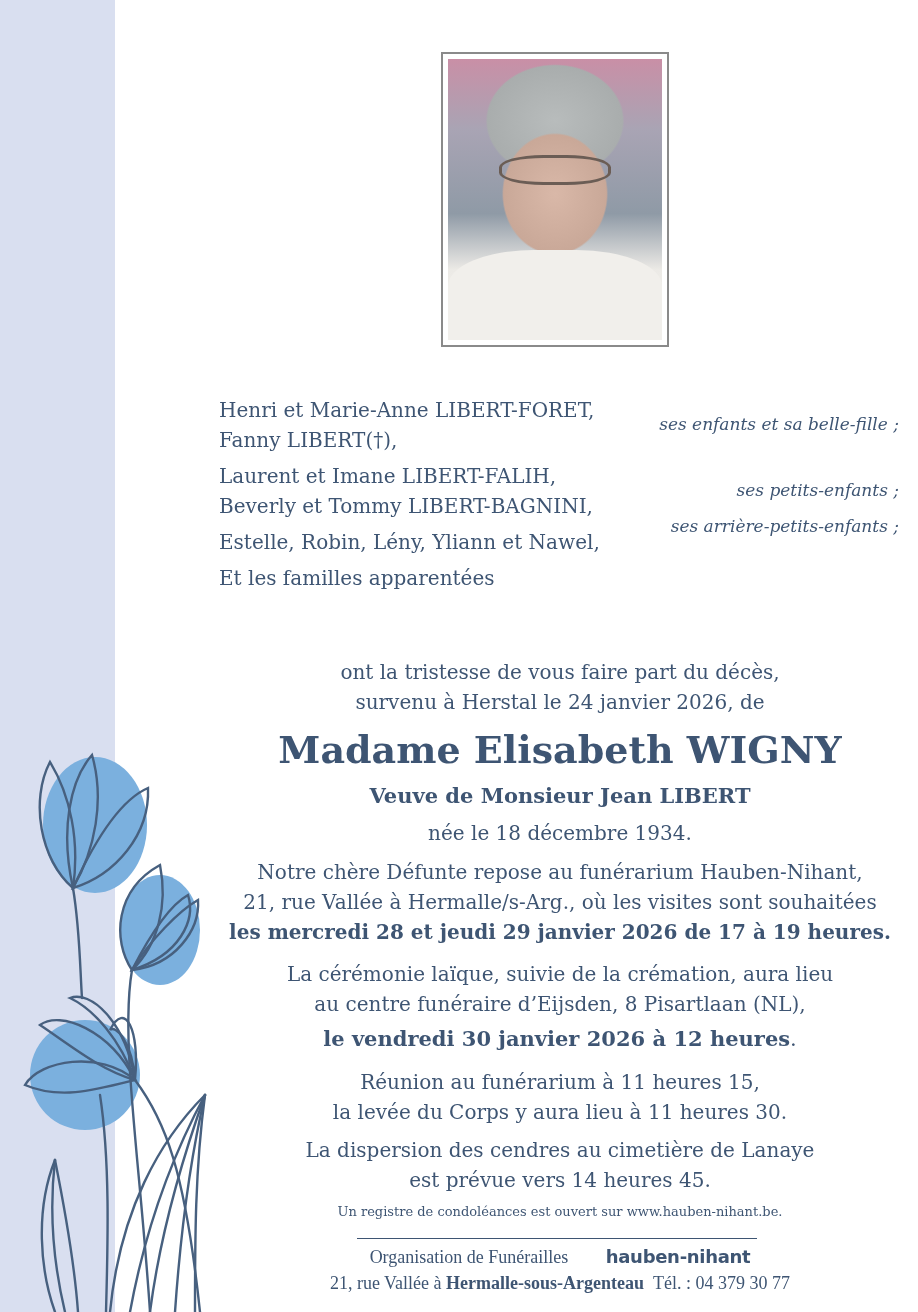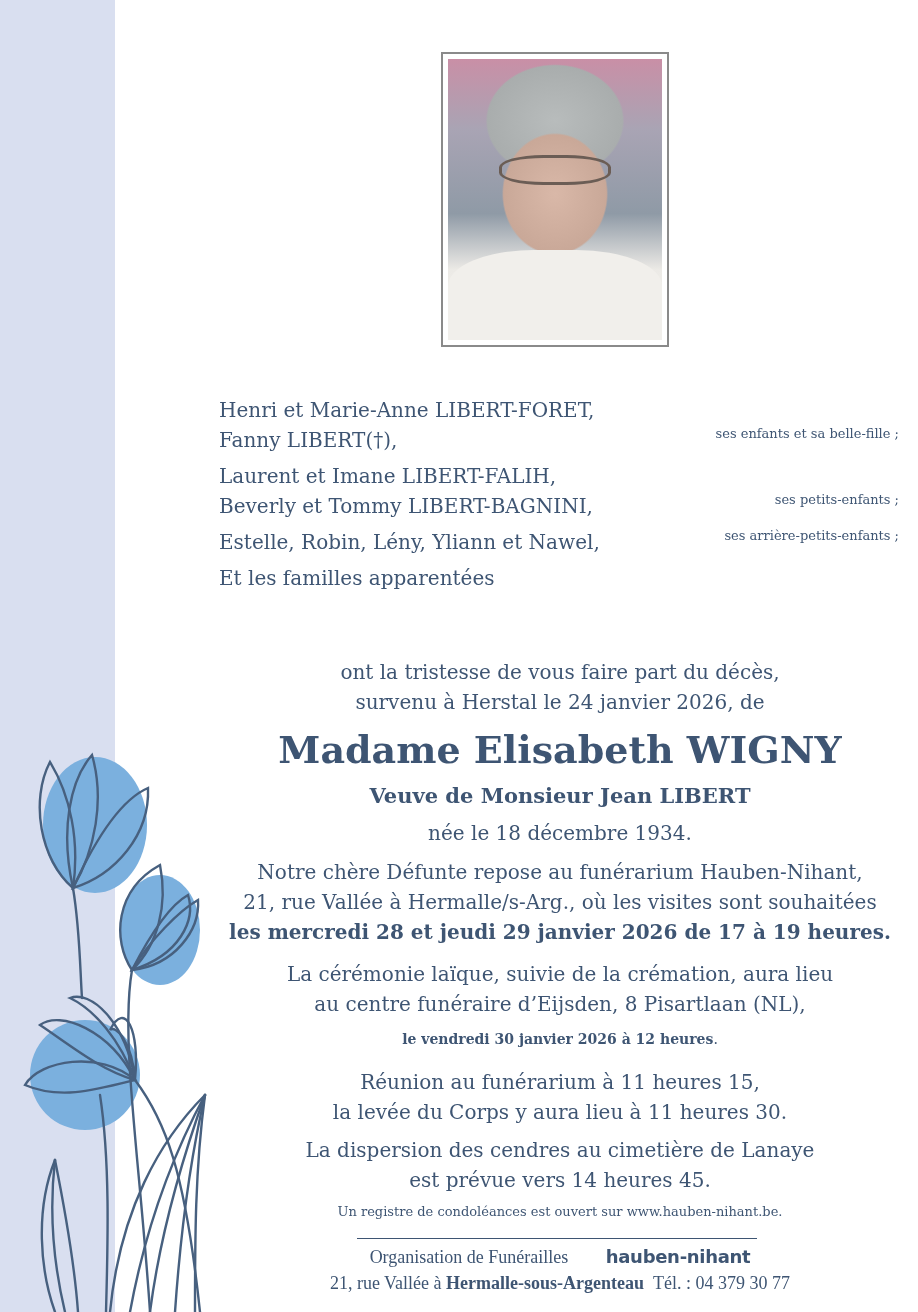--- a/index.html
+++ b/index.html
@@ -21,21 +21,21 @@
       radial-gradient(ellipse 45% 28% at 50% 22%, #b8bcbc 0%, #a9adad 70%, transparent 72%),
       linear-gradient(180deg, #c98fa6 0%, #a9a4b4 25%, #8f9aa6 55%, #eceae6 75%, #f4f2ee 100%);
     position:relative; overflow:hidden;
   }
   .photo .shirt { position:absolute; left:0; right:0; bottom:0; height:32%; background:#f1efeb; border-radius:40% 40% 0 0; }
   .photo .glasses { position:absolute; left:24%; top:34%; width:52%; height:11%; border:3px solid #6b5d55; border-radius:40%; box-sizing:border-box; }
 
   .family { position:absolute; left:219px; top:395px; width:680px; font-size:20px; line-height:30px; }
   .fam-group { position:relative; margin-bottom:6px; }
   .fam-line { display:block; }
-  .fam-role { position:absolute; right:0; bottom:6px; font-size:13px; }
+  .fam-role { position:absolute; right:0; bottom:16px; font-style:italic; font-size:17px; }
 
   .center { position:absolute; left:215px; width:690px; text-align:center; }
   .t20 { font-size:20px; line-height:30px; }
   .name { font-size:38px; font-weight:bold; line-height:46px; }
   .widow { font-size:21px; font-weight:bold; line-height:30px; }
   .bold20 { font-size:20px; font-weight:bold; line-height:30px; }
   .small { font-size:13px; line-height:20px; }
   .footer-line { position:absolute; left:357px; top:1238px; width:400px; height:0; border-top:1.5px solid #3e5573; }
   .footer { position:absolute; left:215px; width:690px; text-align:center; font-family:"Liberation Serif", serif; font-size:18px; line-height:26px; }
   .brand { font-family:"DejaVu Sans", sans-serif; font-weight:bold; font-size:18px; letter-spacing:-0.3px;margin-left:33px; }
@@ -119,21 +119,21 @@
 
 <div class="center" style="top:857px;text-align:center;">
   <div class="t20">Notre chère Défunte repose au funérarium Hauben-Nihant,</div>
   <div class="t20">21, rue Vallée à Hermalle/s-Arg., où les visites sont souhaitées</div>
   <div class="bold20">les mercredi 28 et jeudi 29 janvier 2026 de 17 à 19 heures.</div>
 </div>
 
 <div class="center" style="top:959px;">
   <div class="t20">La cérémonie laïque, suivie de la crémation, aura lieu</div>
   <div class="t20">au centre funéraire d’Eijsden, 8 Pisartlaan (NL),</div>
-  <div style="font-size:14px; line-height:34px; margin-top:3px;"><b>le vendredi 30 janvier 2026 à 12 heures</b><span>.</span></div>
+  <div style="font-size:21px; line-height:34px; margin-top:3px;"><b>le vendredi 30 janvier 2026 à 12 heures</b><span>.</span></div>
 </div>
 
 <div class="center t20" style="top:1067px;">
   <div>Réunion au funérarium à 11 heures 15,</div>
   <div>la levée du Corps y aura lieu à 11 heures 30.</div>
 </div>
 
 <div class="center t20" style="top:1135px;">
   <div>La dispersion des cendres au cimetière de Lanaye</div>
   <div>est prévue vers 14 heures 45.</div>

